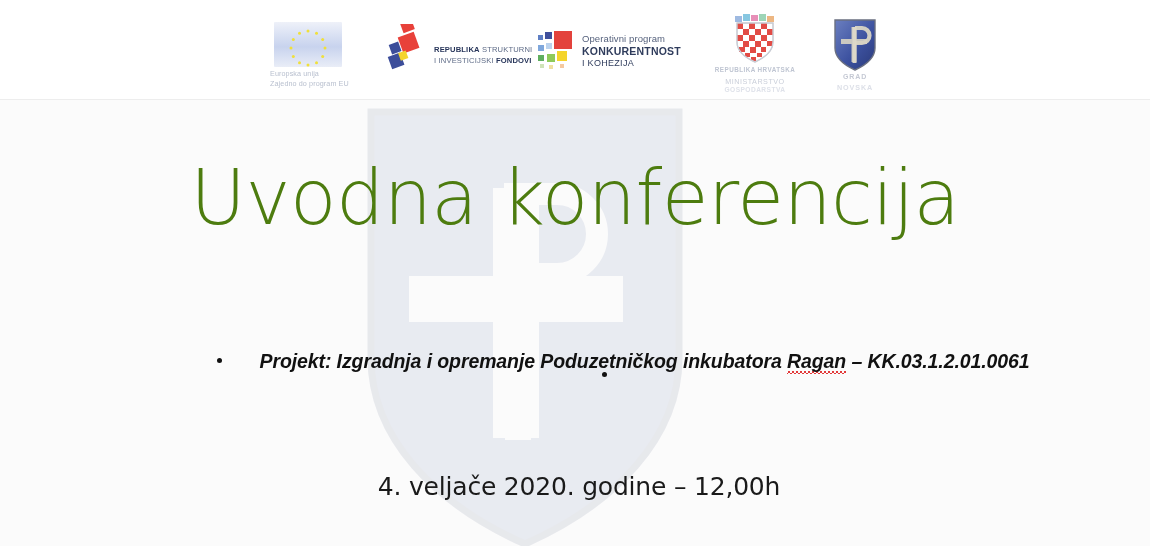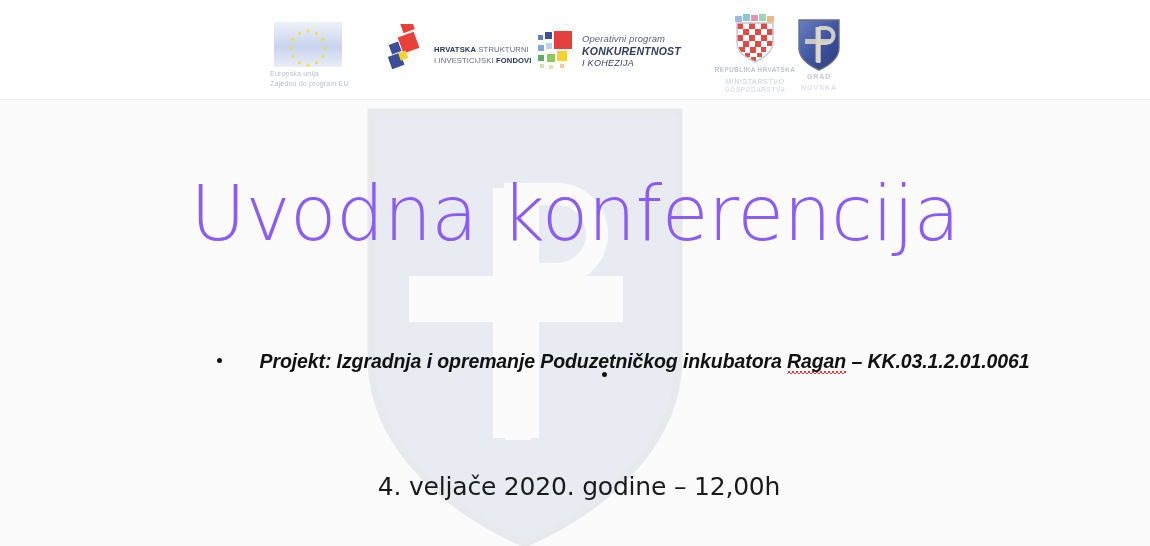--- a/index.html
+++ b/index.html
@@ -98,21 +98,21 @@
     font-size: 7.6px;
     line-height: 10.5px;
     color: #3a4a6b;
     letter-spacing: 0.15px;
     white-space: nowrap;
   }
   .esi-text b { font-weight: 700; color: #27355a; }
   .esi-text span { font-weight: 400; color: #5d6a86; }
 
   
-  .logo-op { left: 536px; width: 160px; font-style: italic; }
+  .logo-op { left: 536px; width: 160px; }
   .op-mosaic {
     position: absolute;
     left: 2px;
     top: 29px;
     width: 40px;
     height: 40px;
   }
   .op-text {
     position: absolute;
     left: 46px;
@@ -159,21 +159,21 @@
     position: absolute;
     left: 0; top: 86px; width: 110px;
     text-align: center;
     font-size: 6.6px;
     letter-spacing: 0.45px;
     color: #dfe2ea;
     font-weight: 700;
   }
 
   
-  .logo-gn { left: 776px; width: 86px; }
+  .logo-gn { left: 812px; width: 86px; }
   .gn-shield {
     position: absolute;
     left: 21px;
     top: 18px;
     width: 44px;
     height: 54px;
   }
   .gn-cap1 {
     position: absolute;
     left: 0; top: 73px; width: 86px;
@@ -195,28 +195,28 @@
 
   
   .content {
     position: relative;
     z-index: 2;
   }
 
   .title {
     position: absolute;
     left: 0;
-    top: 171px;
+    top: 155px;
     width: 1150px;
     text-align: center;
     font-family: "DejaVu Sans", sans-serif;
     font-weight: 300;
     font-size: 76px;
     line-height: 86px;
-    color: #8b5cf6;
+    color: #4d7c0f;
     letter-spacing: -0.5px;
   }
 
   .bullets {
     position: absolute;
     left: 0;
     top: 346px;
     width: 1150px;
     margin-left: 48px;
   }
@@ -319,21 +319,21 @@
           <g transform="rotate(-20 30 25)">
             <rect x="35" y="-2" width="12" height="12" fill="#e8413a"></rect>
             <rect x="28" y="12" width="17" height="17" fill="#e8413a"></rect>
             <rect x="17" y="16" width="10" height="10" fill="#3c4d9a"></rect>
             <rect x="12" y="27" width="13" height="13" fill="#3c4d9a"></rect>
             <rect x="23" y="27" width="8" height="8" fill="#f4d42c"></rect>
           </g>
         </svg>
       </div>
       <div class="esi-text">
-        <div><b>HRVATSKA</b><span> STRUKTURNI</span></div>
+        <div><b>REPUBLIKA</b><span> STRUKTURNI</span></div>
         <div><span>I INVESTICIJSKI </span><b>FONDOVI</b></div>
       </div>
     </div>
 
     <div class="logo logo-op">
       <div class="op-mosaic">
         <svg viewBox="0 0 40 40" width="40" height="40" xmlns="http://www.w3.org/2000/svg">
           <rect x="0" y="6" width="5" height="5" fill="#5f7fc4"></rect>
           <rect x="7" y="3" width="7" height="7" fill="#3f4f9c"></rect>
           <rect x="0" y="16" width="6" height="6" fill="#7fa7dc"></rect>

